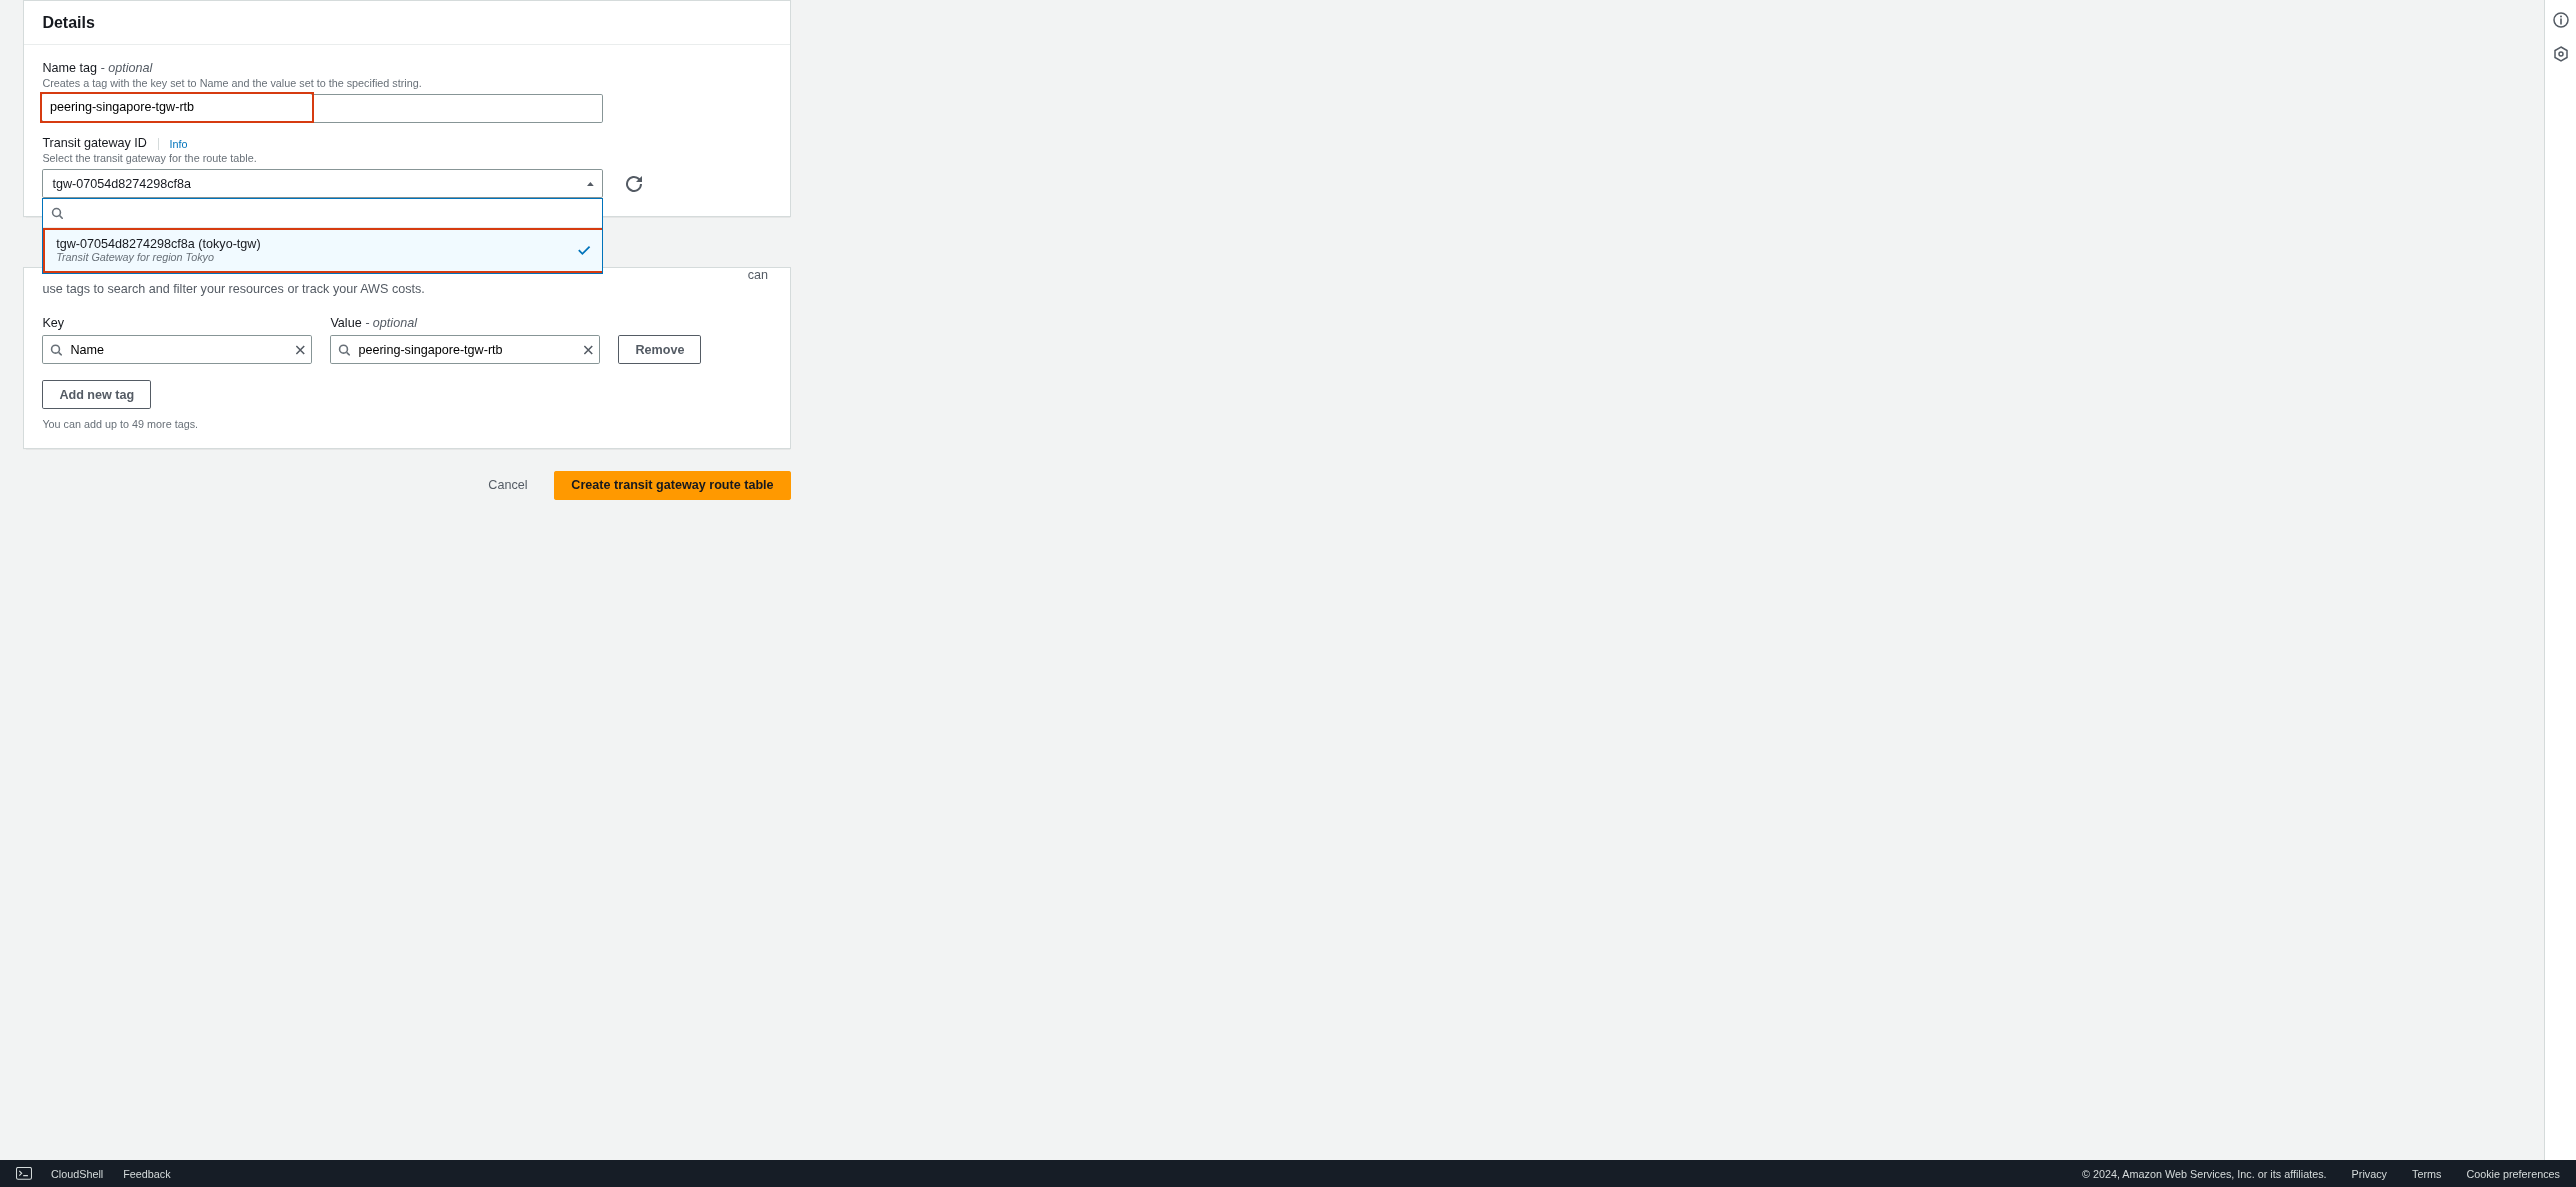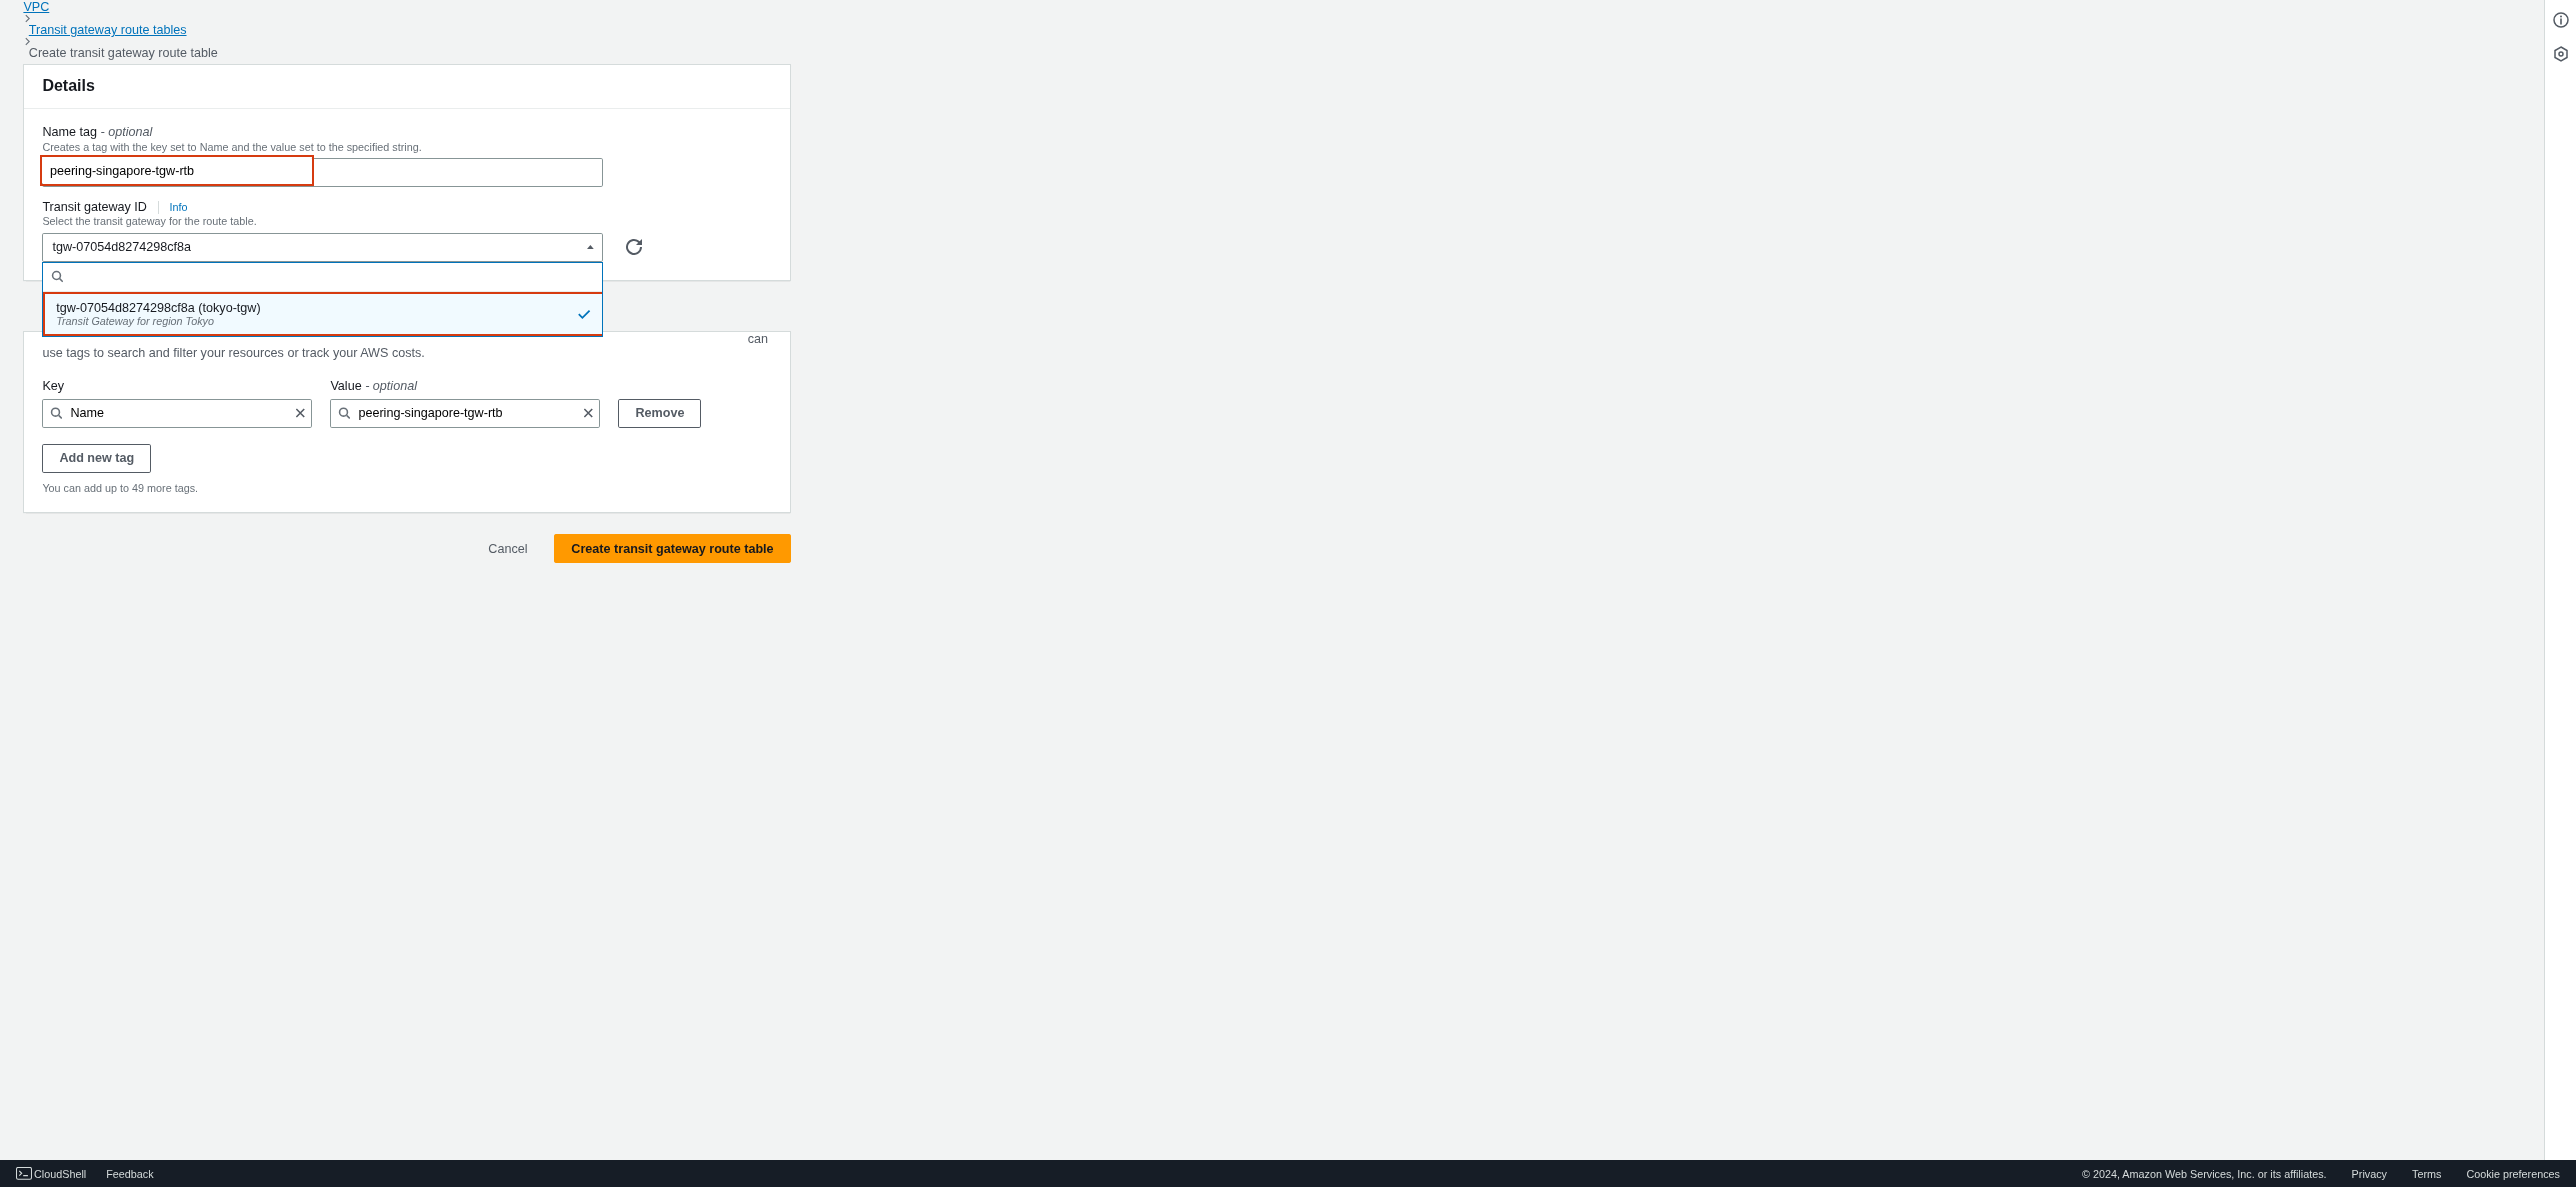--- a/index.html
+++ b/index.html
@@ -67,51 +67,36 @@
 
   .actions-row { display:flex; justify-content:flex-end; gap:10.8px; padding-top:3.6px; }
 
   
   .right-rail { position: absolute; top: 0; right: 0; width: 32px; height: 100%; border-left: 0.9px solid #d5dbdb; background:#fff; display:flex; flex-direction:column; align-items:center; gap:5.4px; padding-top:5.4px; }
   .rail-icon { width:29px; height:29px; display:flex; align-items:center; justify-content:center; color:#545b64; cursor:pointer; border-radius:1.8px; }
 
   
   .footer { height:27px; background:#161d26; color:#d5dbdb; display:flex; align-items:center; justify-content:space-between; padding:0 16px; font-size:10.8px; }
   .footer-left { display:flex; align-items:center; gap:20px; }
-  .footer-left .cs { display:flex; align-items:center; gap:2px; cursor:pointer; }
+  .footer-left .cs { display:flex; align-items:center; gap:19px; cursor:pointer; }
   .footer-right { display:flex; align-items:center; gap:25px; }
   .footer a { color:#d5dbdb; text-decoration:none; cursor:pointer; }
 
   svg { display:block; }
 
   
   .tags-panel .panel-body { padding-top: 0; }
   .tags-overlap { margin-top: 0; padding-top: 0; }
 </style>
 </head>
 <body>
 
 <div class="app">
   <div class="main-area">
     <div class="content">
-      <div class="breadcrumb">
-        <a href="#">VPC</a>
-        <span class="sep">
-          <svg width="9" height="9" viewBox="0 0 16 16">
-              <path d="M5 2l6 6-6 6" fill="none" stroke="#687078" stroke-width="2"></path>
-            </svg>
-        </span>
-        <a href="#">Transit gateway route tables</a>
-        <span class="sep">
-          <svg width="9" height="9" viewBox="0 0 16 16">
-              <path d="M5 2l6 6-6 6" fill="none" stroke="#687078" stroke-width="2"></path>
-            </svg>
-        </span>
-        <span style="color:#545b64;">Create transit gateway route table</span>
-      </div>
 
 
       <div class="panel">
         <div class="panel-header">Details</div>
         <div class="panel-body">
 
           <div class="form-field">
             <div class="field-label">
               <span>Name tag</span><span class="opt"> - optional</span>
             </div>

